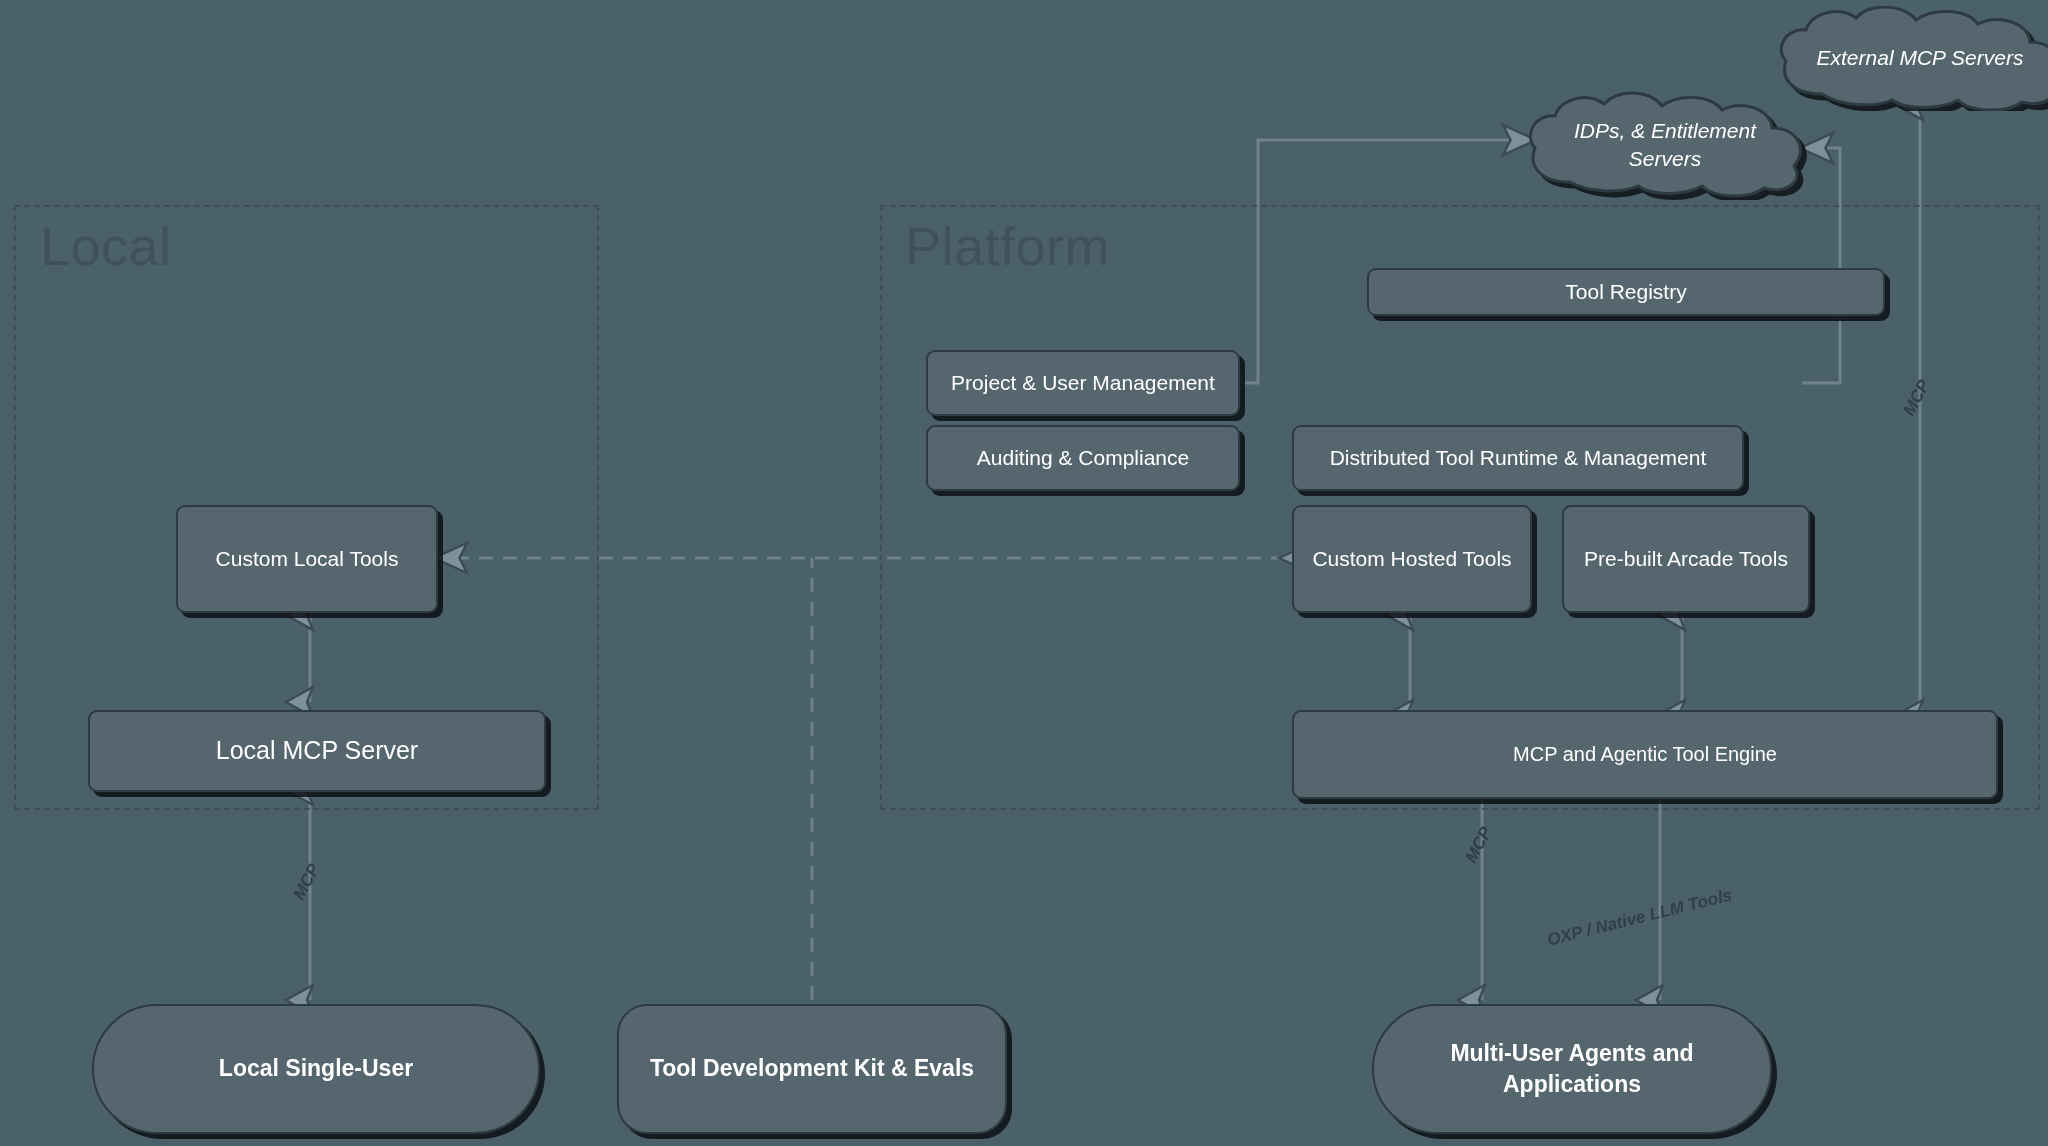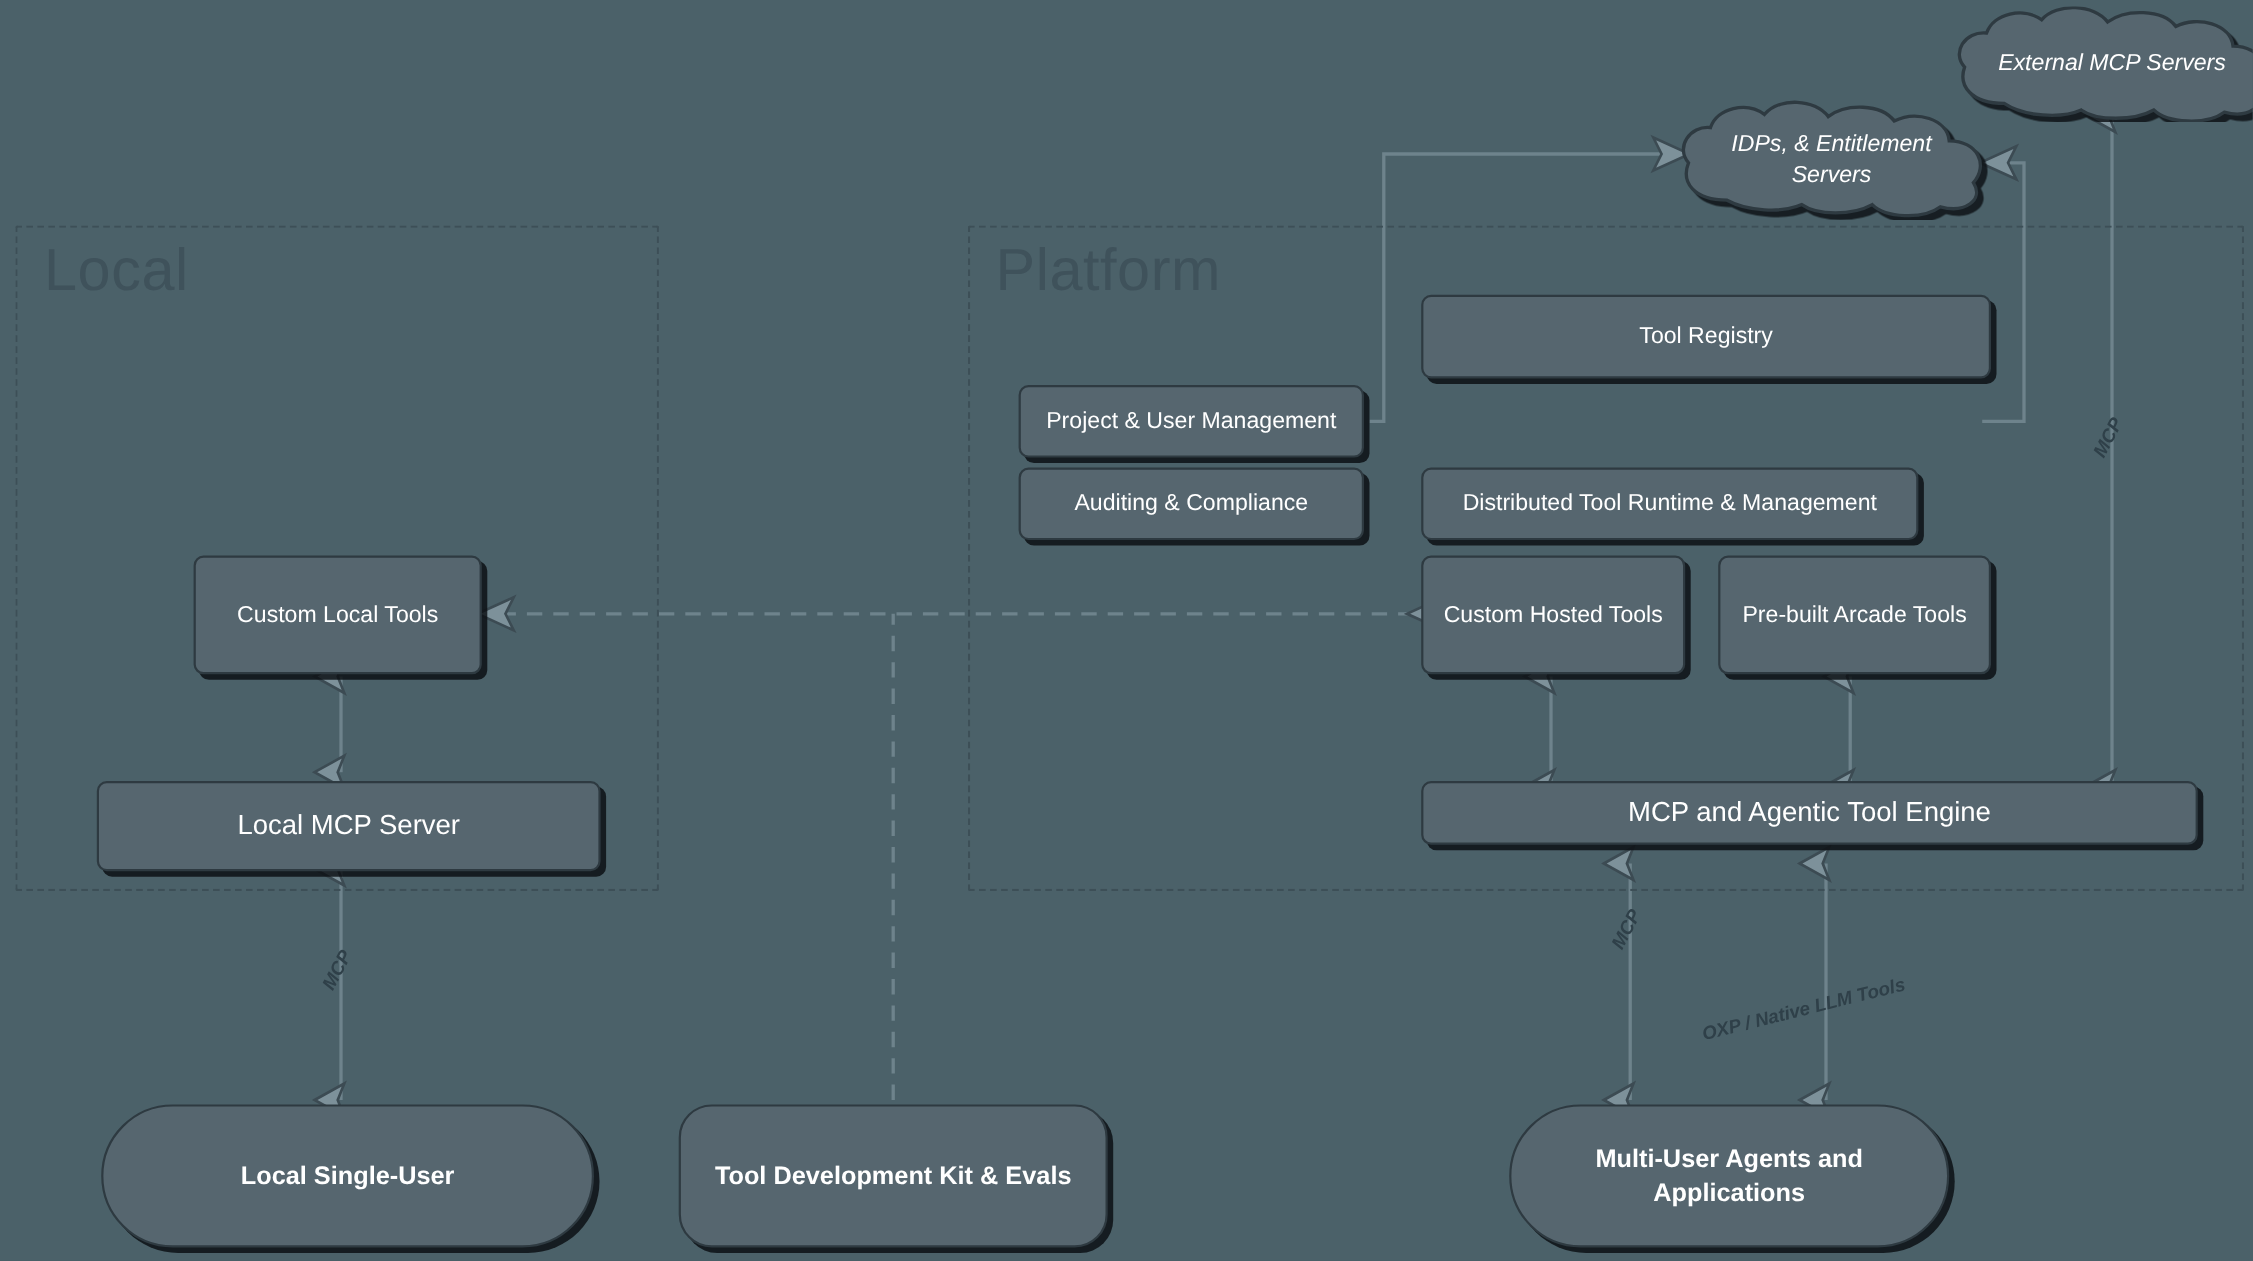--- a/index.html
+++ b/index.html
@@ -163,30 +163,30 @@
   <div class="node pill bold" style="left:92px;top:1004px;width:448px;height:130px;flex-direction:column;">
     <span>Local Single-User</span>
   </div>
 
   <div class="node bold" style="left:617px;top:1004px;width:390px;height:130px;border-radius:30px;">Tool Development Kit &amp; Evals</div>
 
   <div class="node" style="left:926px;top:350px;width:314px;height:66px;">Project &amp; User Management</div>
 
   <div class="node" style="left:926px;top:425px;width:314px;height:66px;">Auditing &amp; Compliance</div>
 
-  <div class="node" style="left:1292px;top:268px;width:518px;height:76px;">Tool Registry</div>
+  <div class="node" style="left:1367px;top:268px;width:518px;height:48px;">Tool Registry</div>
 
 
   <div class="node" style="left:1292px;top:425px;width:452px;height:66px;">Distributed Tool Runtime &amp; Management</div>
 
   <div class="node" style="left:1292px;top:505px;width:240px;height:108px;">Custom Hosted Tools</div>
 
   <div class="node" style="left:1562px;top:505px;width:248px;height:108px;">Pre-built Arcade Tools</div>
 
-  <div class="node" style="left:1292px;top:710px;width:706px;height:58px;font-size:25px;">MCP and Agentic Tool Engine</div>
+  <div class="node" style="left:1292px;top:710px;width:706px;height:89px;font-size:20px;">MCP and Agentic Tool Engine</div>
 
   <div class="node pill bold" style="left:1372px;top:1004px;width:400px;height:130px;flex-direction:column;">
     <span>Multi-User Agents and</span>
     <span>Applications</span>
   </div>
 
   <div class="edge-label rot" style="left:288px;top:872px;">MCP</div>
 
   <div class="edge-label rot" style="left:1460px;top:835px;">MCP</div>
 

